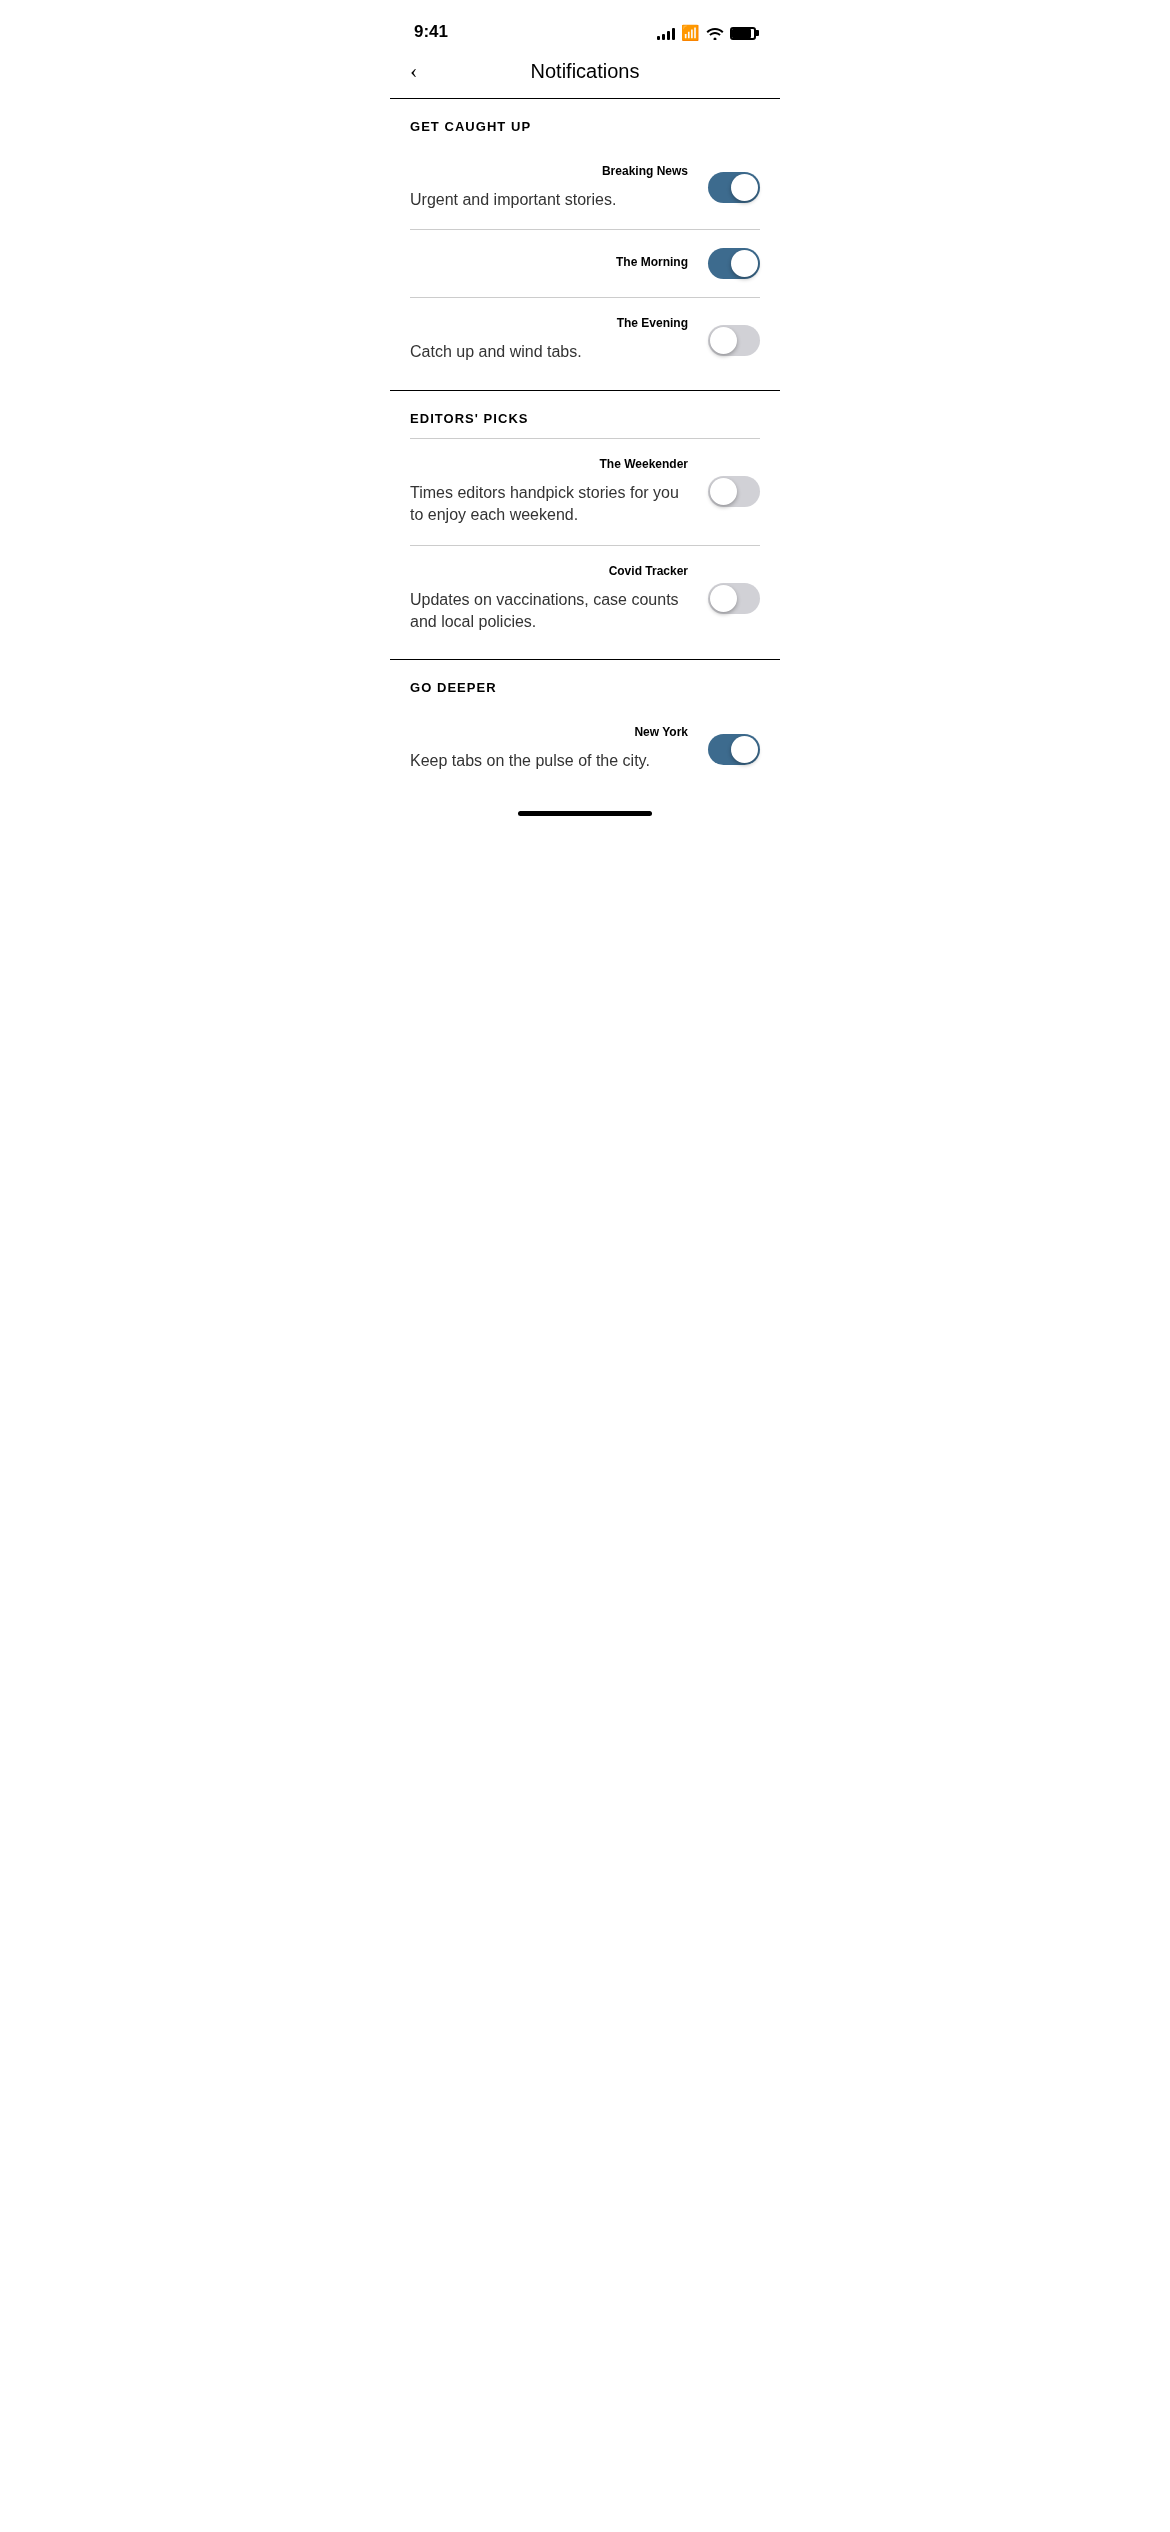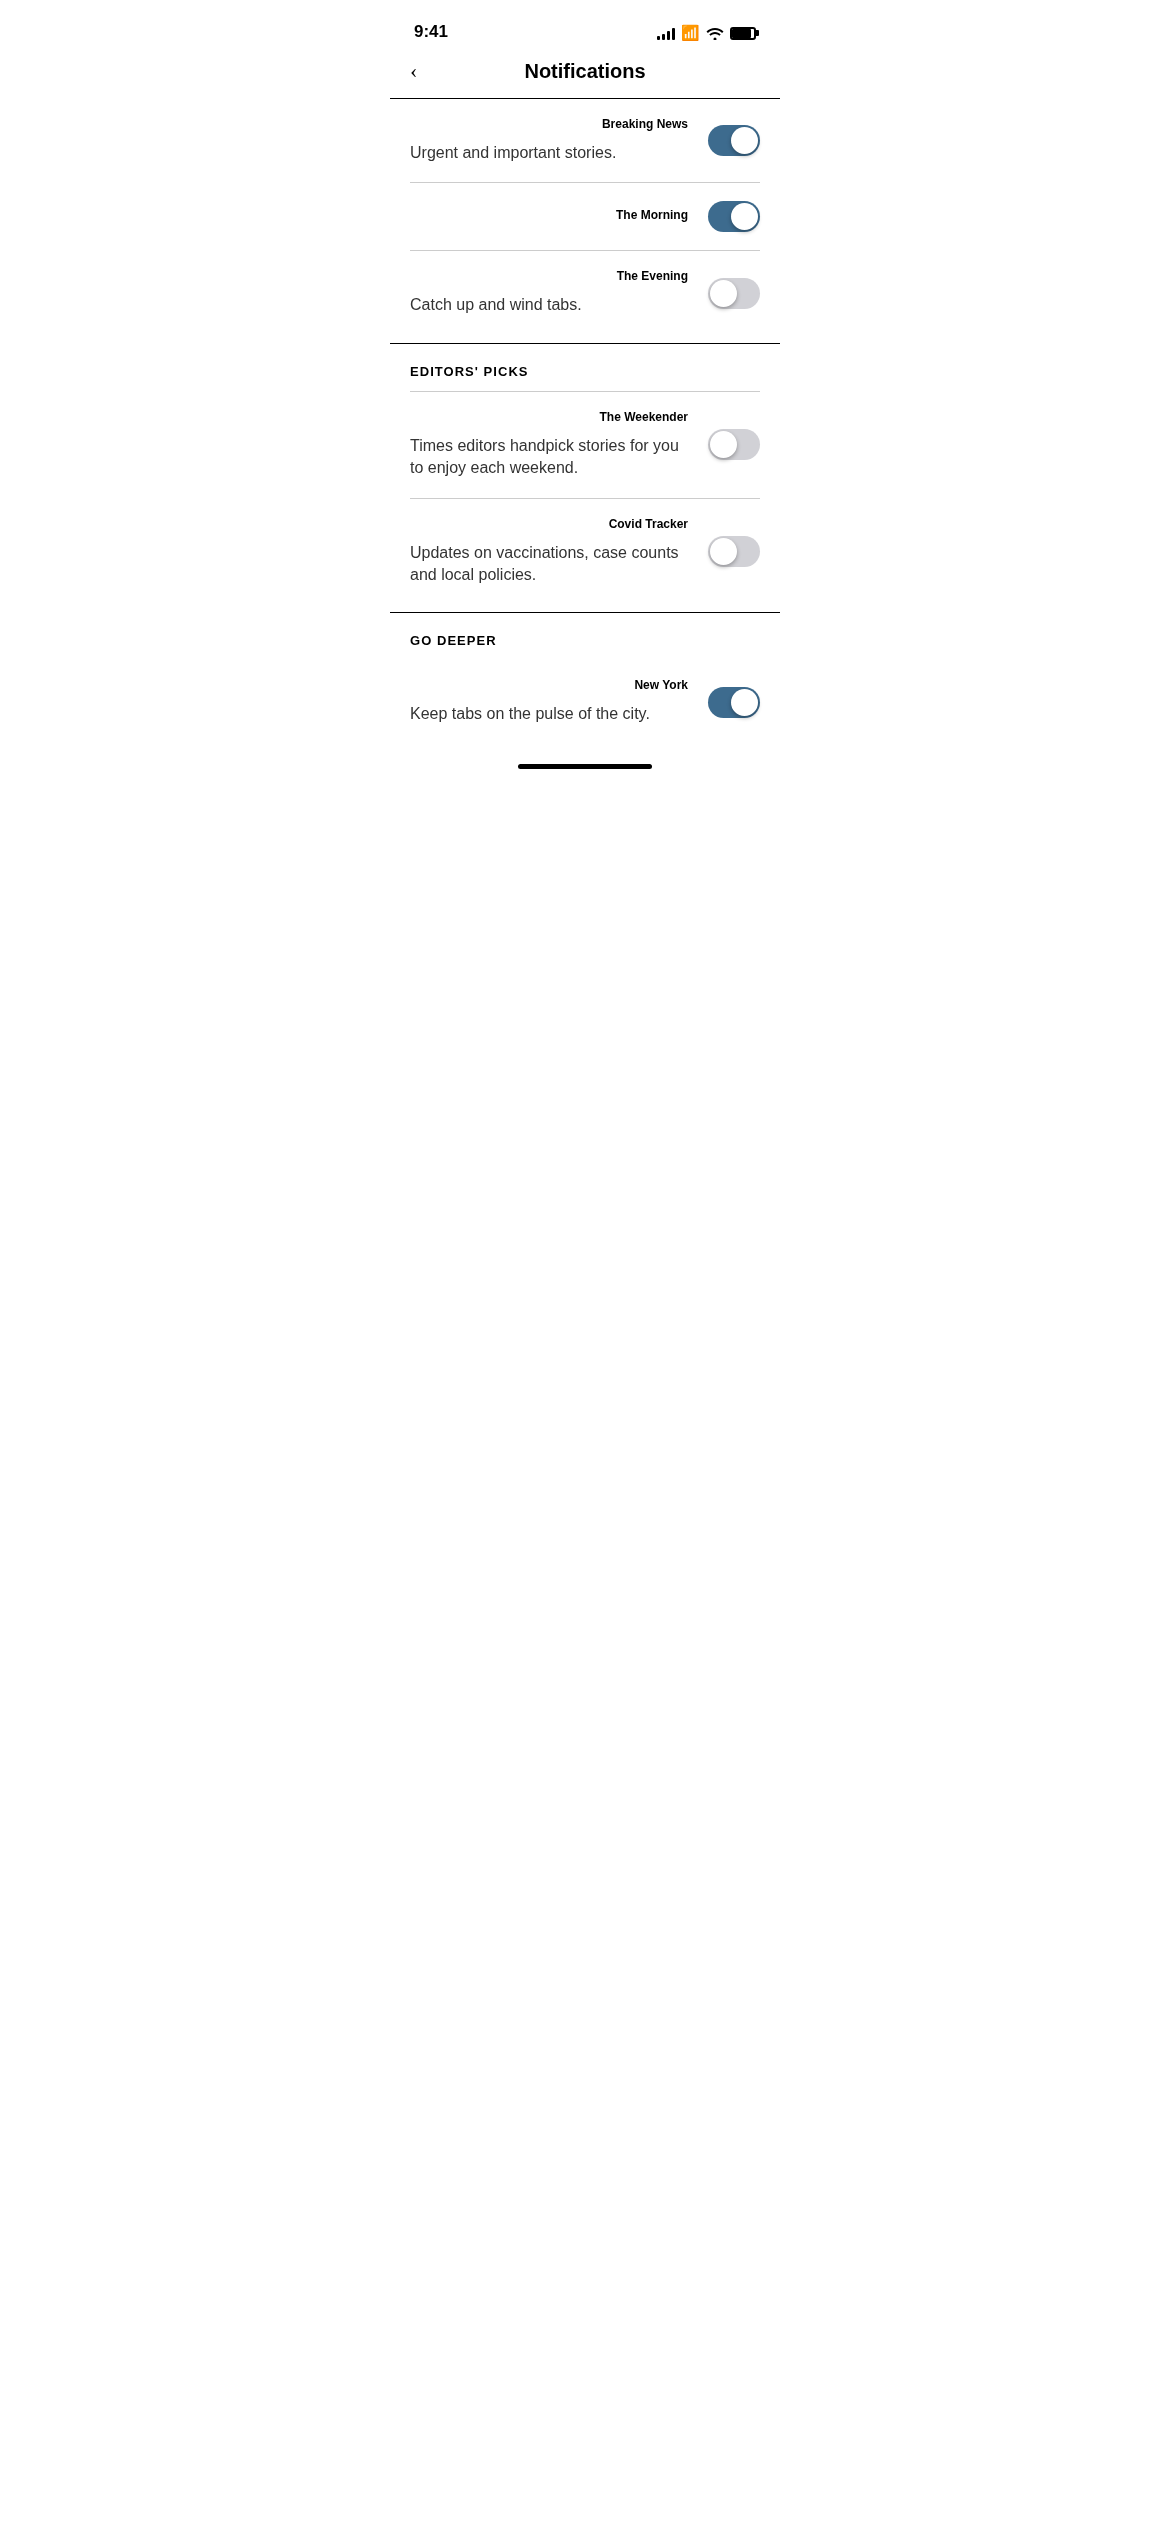--- a/index.html
+++ b/index.html
@@ -96,21 +96,21 @@
       cursor: pointer;
       font-weight: 300;
       line-height: 1;
     }
 
     .header-title {
       position: absolute;
       left: 50%;
       transform: translateX(-50%);
       font-size: 20px;
-      font-weight: 700;
+      font-weight: 400;
       color: #000;
       font-family: -apple-system, BlinkMacSystemFont, sans-serif;
     }
 
     
     .divider {
       height: 1px;
       background: #000;
       margin: 0 0;
     }
@@ -233,20 +233,21 @@
 </div>
 
 <div class="header">
   <span class="back-button">‹</span>
   <span class="header-title">Notifications</span>
 </div>
 
 <div class="divider"></div>
 
 <div id="sections-container">
+    <div class="section-header">GET CAUGHT UP</div>
     <div class="notif-item">
       <div class="notif-content">
         <div class="notif-title">Breaking News</div>
         <div class="notif-desc">Urgent and important stories.</div>
       </div>
       <div class="toggle on">
         <div class="toggle-knob"></div>
       </div>
     </div>
     <div class="divider-light"></div>

